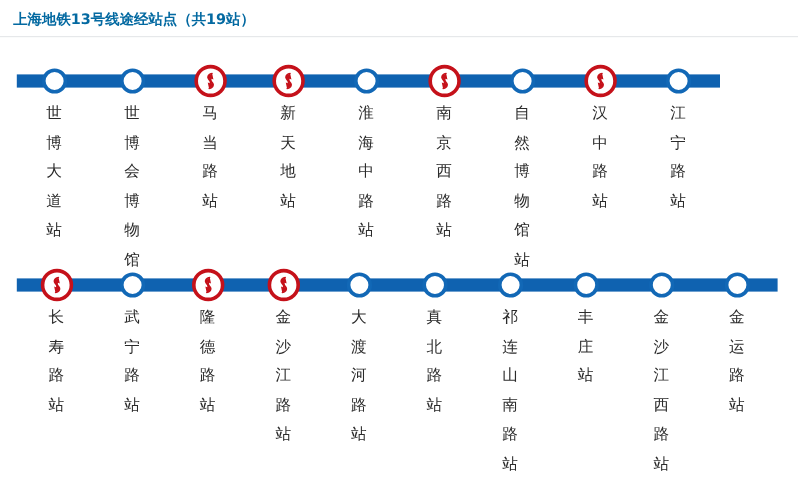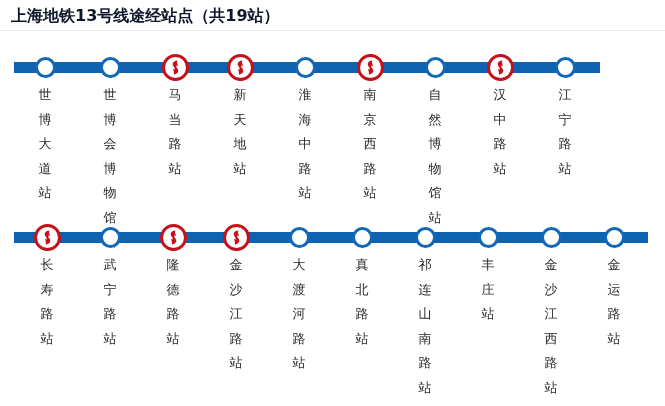--- a/index.html
+++ b/index.html
@@ -21,23 +21,23 @@
     left: 0;
     top: 0;
     width: 665px;
     height: 31px;
     box-sizing: border-box;
   }
   .title-text {
     position: absolute;
     left: 11px;
     top: 6px;
-    font-size: 16px;
+    font-size: 12px;
     font-weight: bold;
-    color: #0f172a;
+    color: #0369a1;
     letter-spacing: 0px;
     white-space: nowrap;
     line-height: 20px;
   }
   .title-rule {
     position: absolute;
     left: 0;
     top: 30px;
     width: 665px;
     height: 1px;

